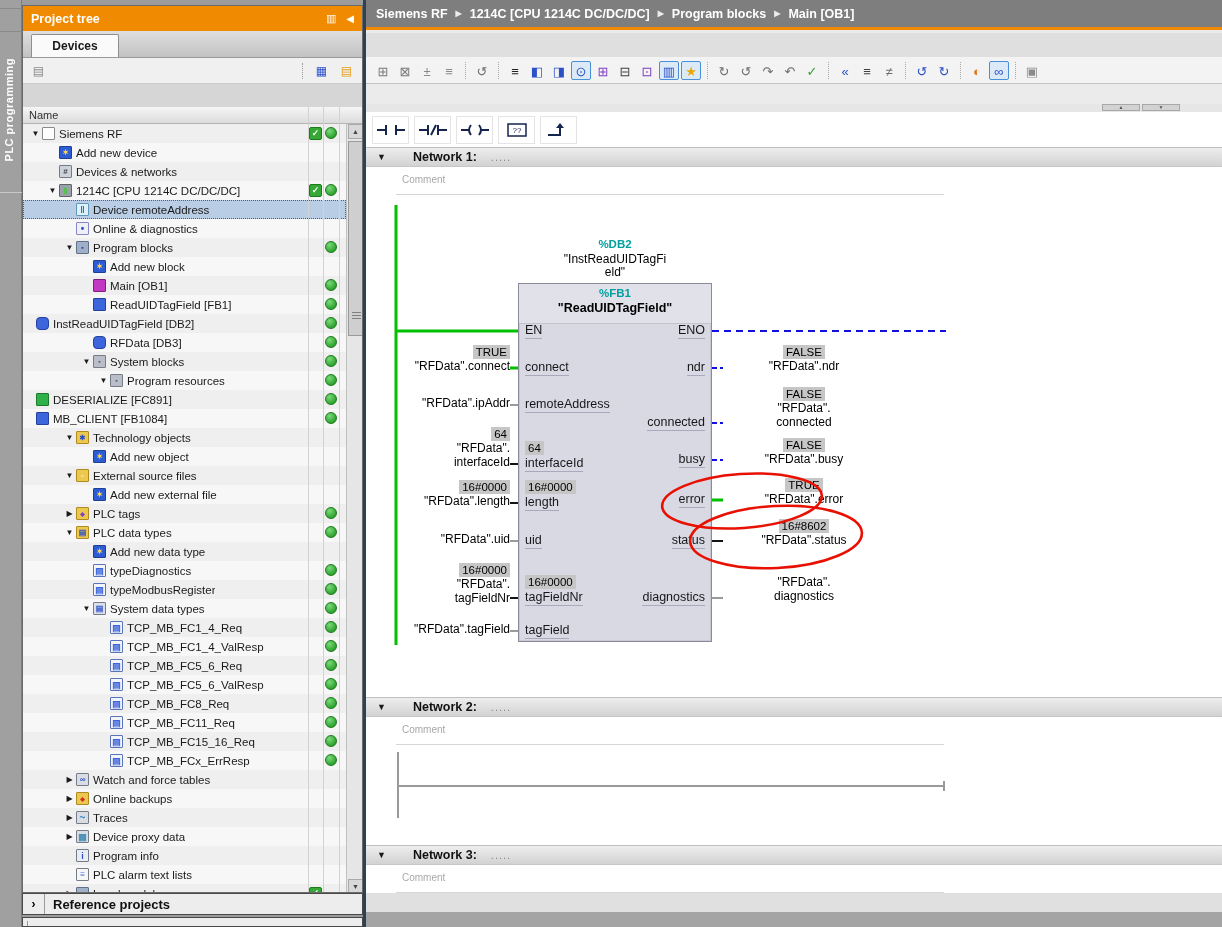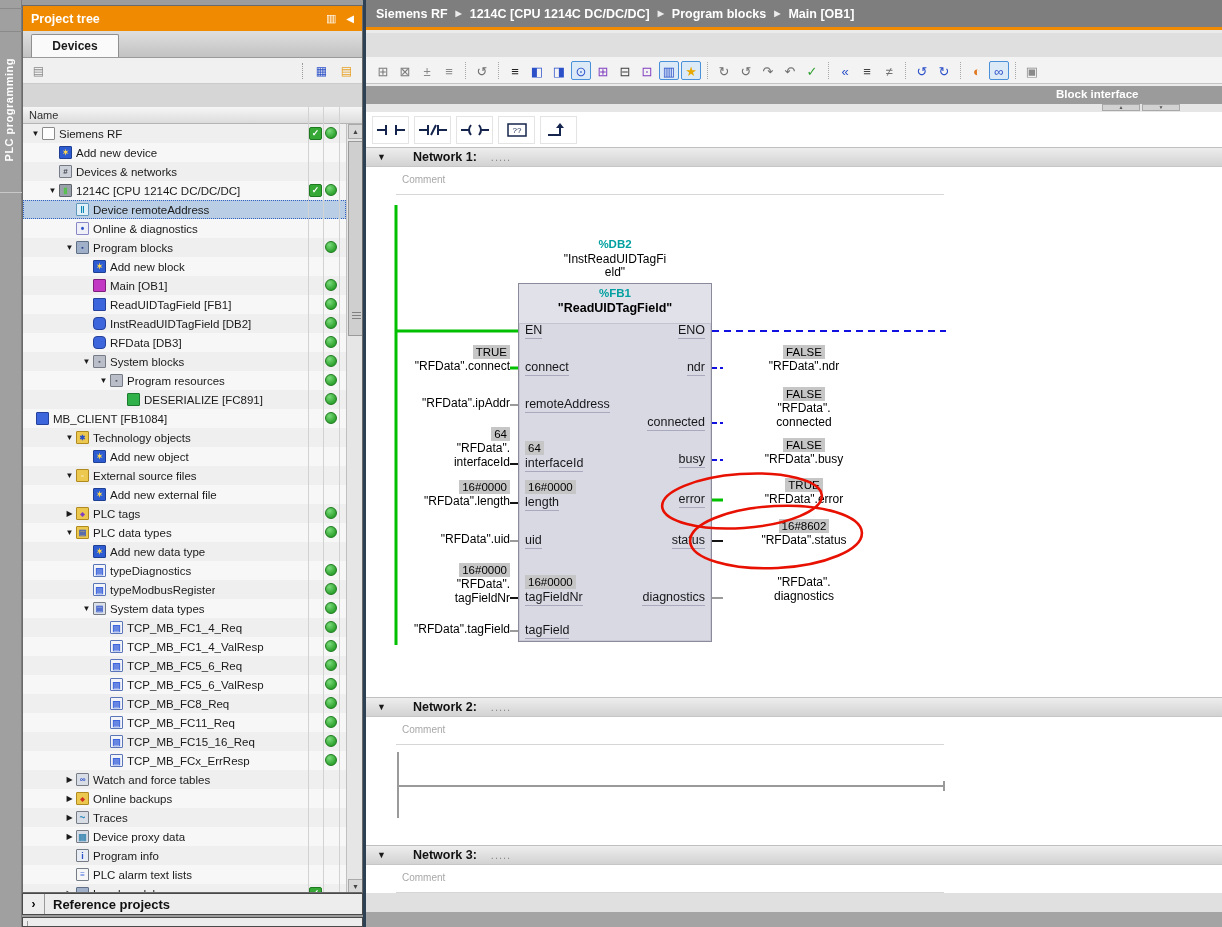--- a/index.html
+++ b/index.html
@@ -215,21 +215,21 @@
           <span class="ticon" style="background: rgb(194, 56, 194); border: 1px solid rgb(126, 31, 126);"></span>
           <span class="tlabel">Main [OB1]</span>
           <span class="dotg"></span>
         </div>
         <div class="trow" style="padding-left: 57px;">
           <span class="arrow"></span>
           <span class="ticon" style="background: rgb(62, 102, 220); border: 1px solid rgb(36, 65, 156);"></span>
           <span class="tlabel">ReadUIDTagField [FB1]</span>
           <span class="dotg"></span>
         </div>
-        <div class="trow" style="padding-left: 57px;">
+        <div class="trow" style="">
           <span class="arrow"></span>
           <span class="ticon" style="background: rgb(62, 102, 220); border: 1px solid rgb(36, 65, 156); border-radius: 4px;"></span>
           <span class="tlabel">InstReadUIDTagField [DB2]</span>
           <span class="dotg"></span>
         </div>
         <div class="trow" style="padding-left: 57px;">
           <span class="arrow"></span>
           <span class="ticon" style="background: rgb(62, 102, 220); border: 1px solid rgb(36, 65, 156); border-radius: 4px;"></span>
           <span class="tlabel">RFData [DB3]</span>
           <span class="dotg"></span>
@@ -239,21 +239,21 @@
           <span class="ticon" style="background: rgb(185, 190, 200); border: 1px solid rgb(118, 124, 134); color: rgb(89, 96, 112); font-size: 7px; font-weight: bold;">▪</span>
           <span class="tlabel">System blocks</span>
           <span class="dotg"></span>
         </div>
         <div class="trow" style="padding-left: 74px;">
           <span class="arrow">▼</span>
           <span class="ticon" style="background: rgb(185, 190, 200); border: 1px solid rgb(118, 124, 134); color: rgb(89, 96, 112); font-size: 7px; font-weight: bold;">▪</span>
           <span class="tlabel">Program resources</span>
           <span class="dotg"></span>
         </div>
-        <div class="trow" style="padding-left: 91px; text-align: right;">
+        <div class="trow" style=" text-align: right;">
           <span class="arrow"></span>
           <span class="ticon" style="background: rgb(47, 176, 73); border: 1px solid rgb(27, 122, 46);"></span>
           <span class="tlabel">DESERIALIZE [FC891]</span>
           <span class="dotg"></span>
         </div>
         <div class="trow" style="">
           <span class="arrow"></span>
           <span class="ticon" style="background: rgb(62, 102, 220); border: 1px solid rgb(36, 65, 156);"></span>
           <span class="tlabel">MB_CLIENT [FB1084]</span>
           <span class="dotg"></span>
@@ -460,23 +460,20 @@
         <span class="eicon" style="color: rgb(112, 112, 112);">≠</span>
         <span class="esep"></span>
         <span class="eicon" style="color: rgb(43, 80, 200);">↺</span>
         <span class="eicon" style="color: rgb(43, 80, 200);">↻</span>
         <span class="esep"></span>
         <span class="eicon" style="color: rgb(224, 120, 32);">◐</span>
         <span class="eicon active" style="color: rgb(43, 80, 200);">∞</span>
         <span class="esep"></span>
         <span class="eicon" style="color: rgb(138, 138, 138);">▣</span>
       </div>
-    <div class="bi-bar">
-      <span>Block interface</span>
-    </div>
     <div class="bi-handle">
       <span class="hbtn" style="left:736px;">▲</span>
       <span class="hbtn" style="left:776px;">▼</span>
     </div>
 
     <div class="white-area"></div>
 
     <div class="fav-row" id="fav-row">
         <div class="favbtn">
           <svg width="28" height="16">

